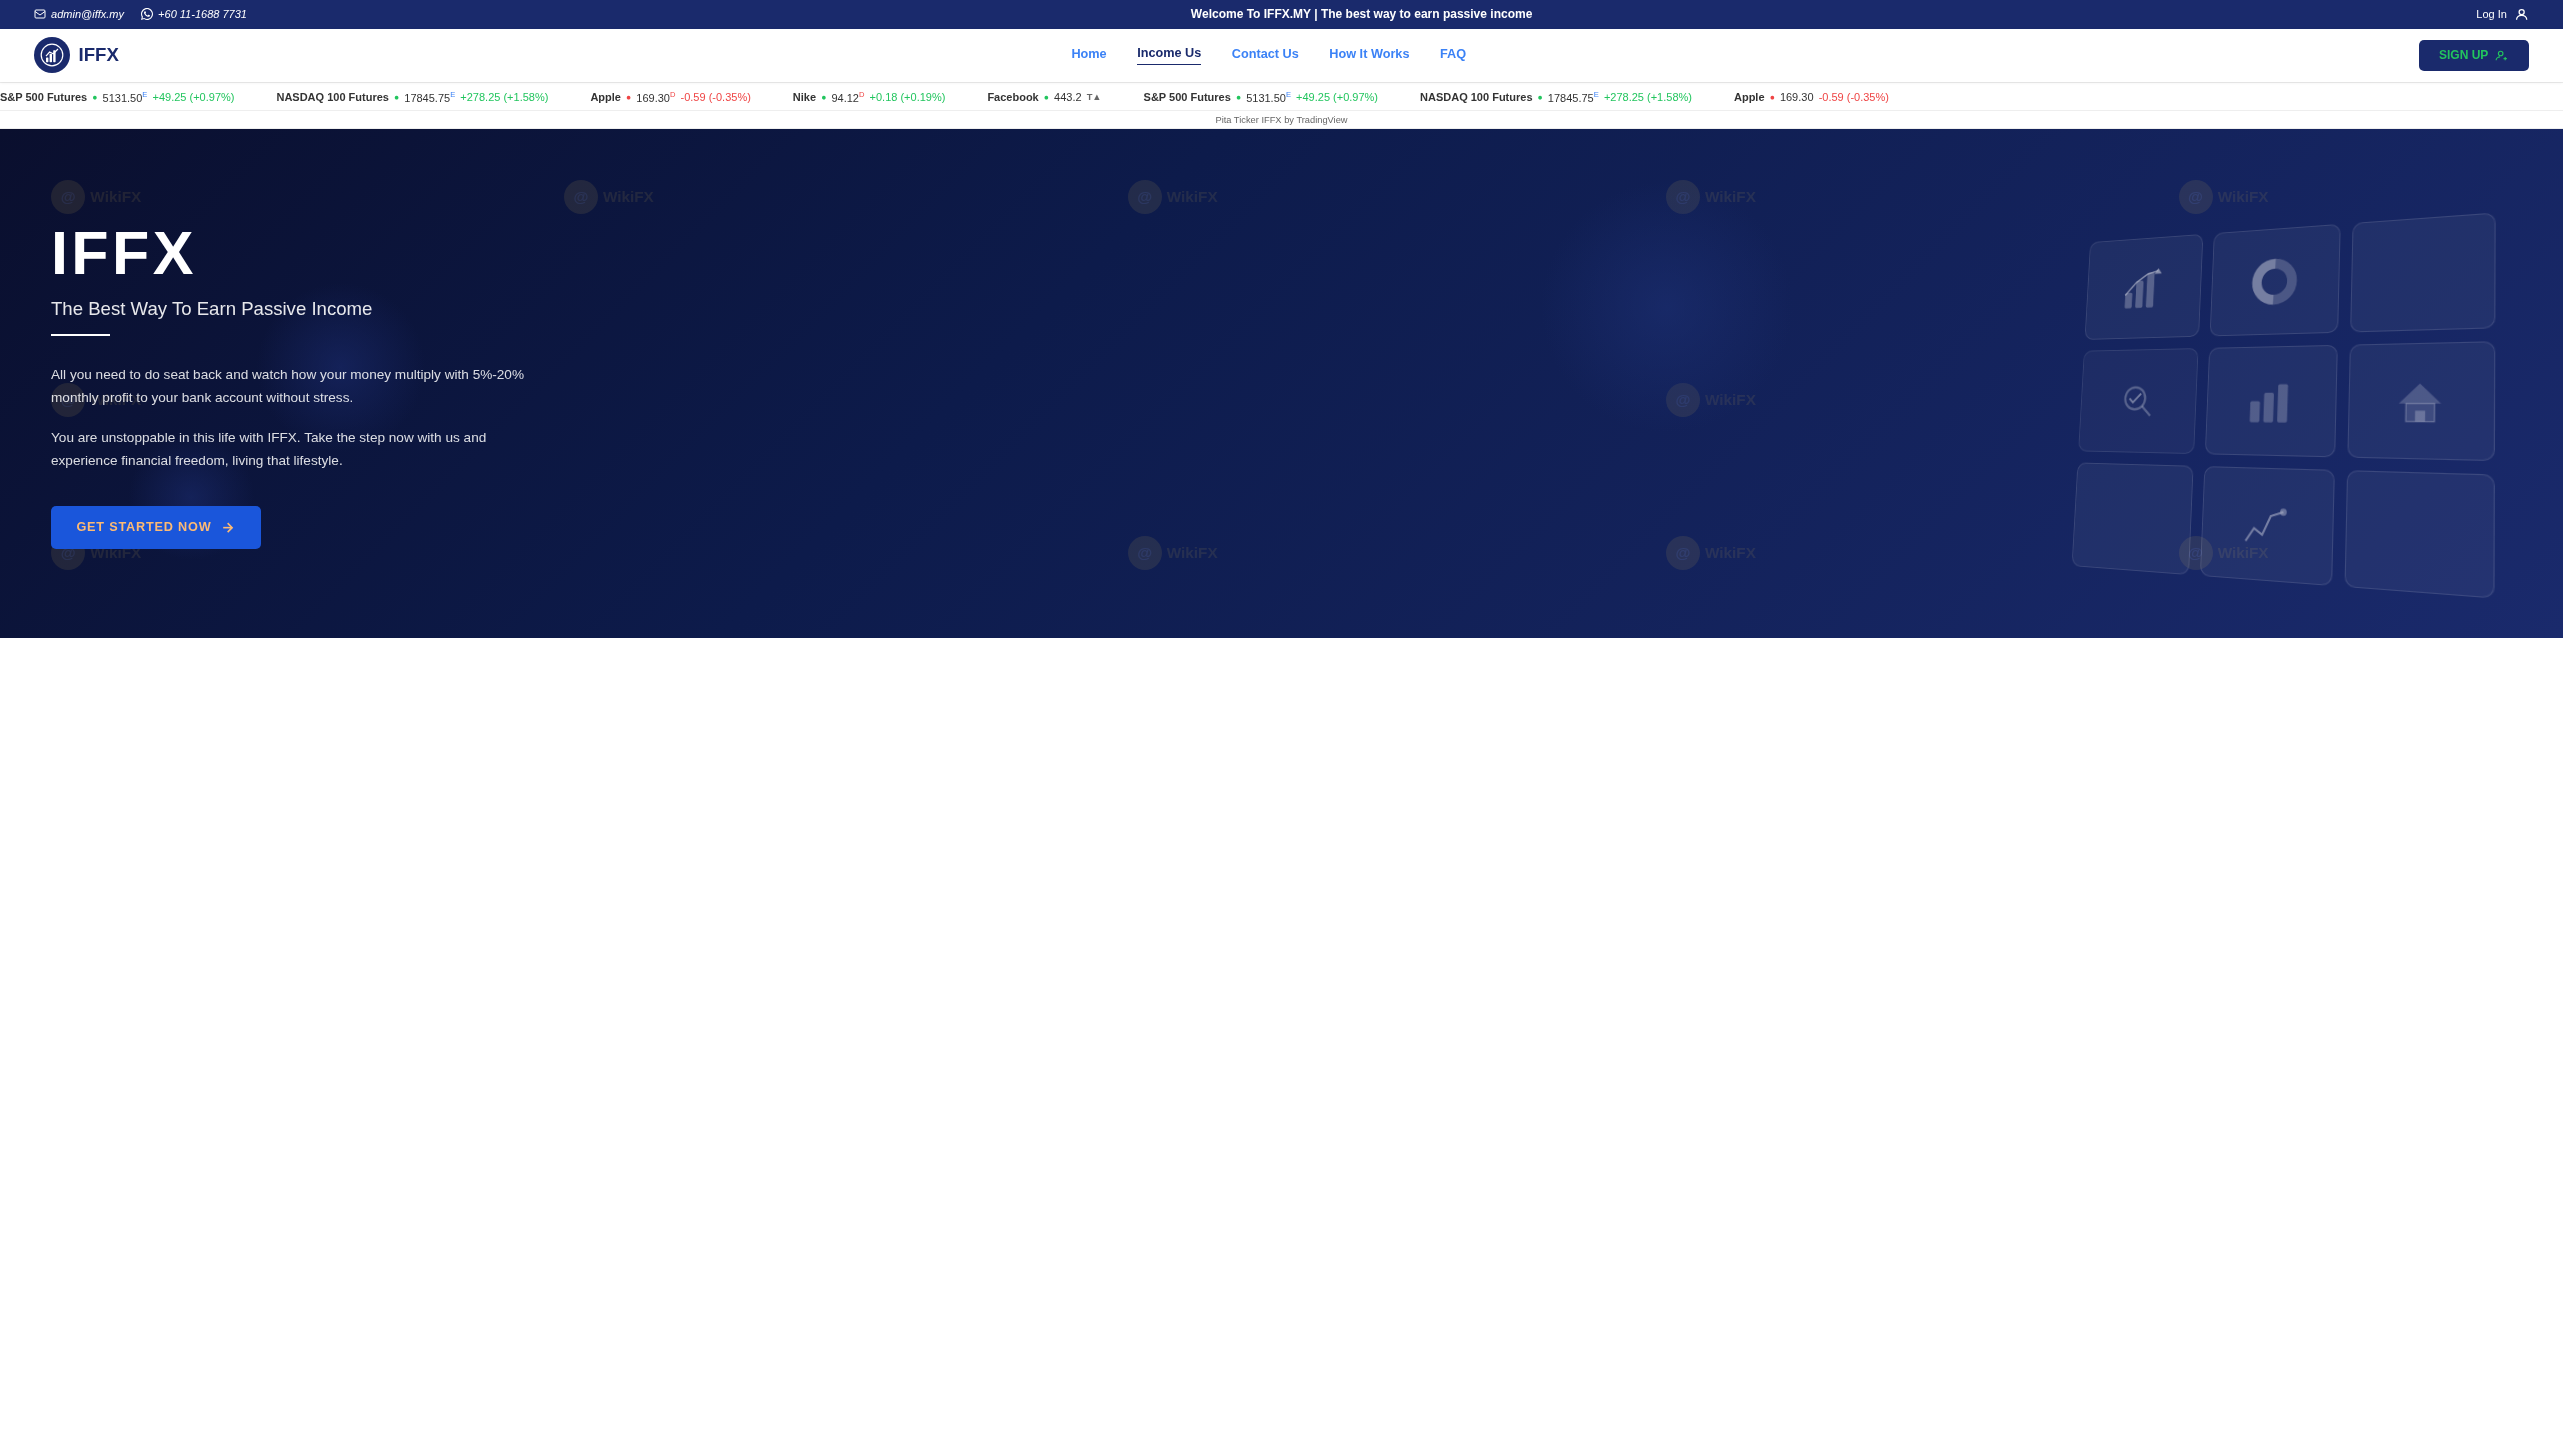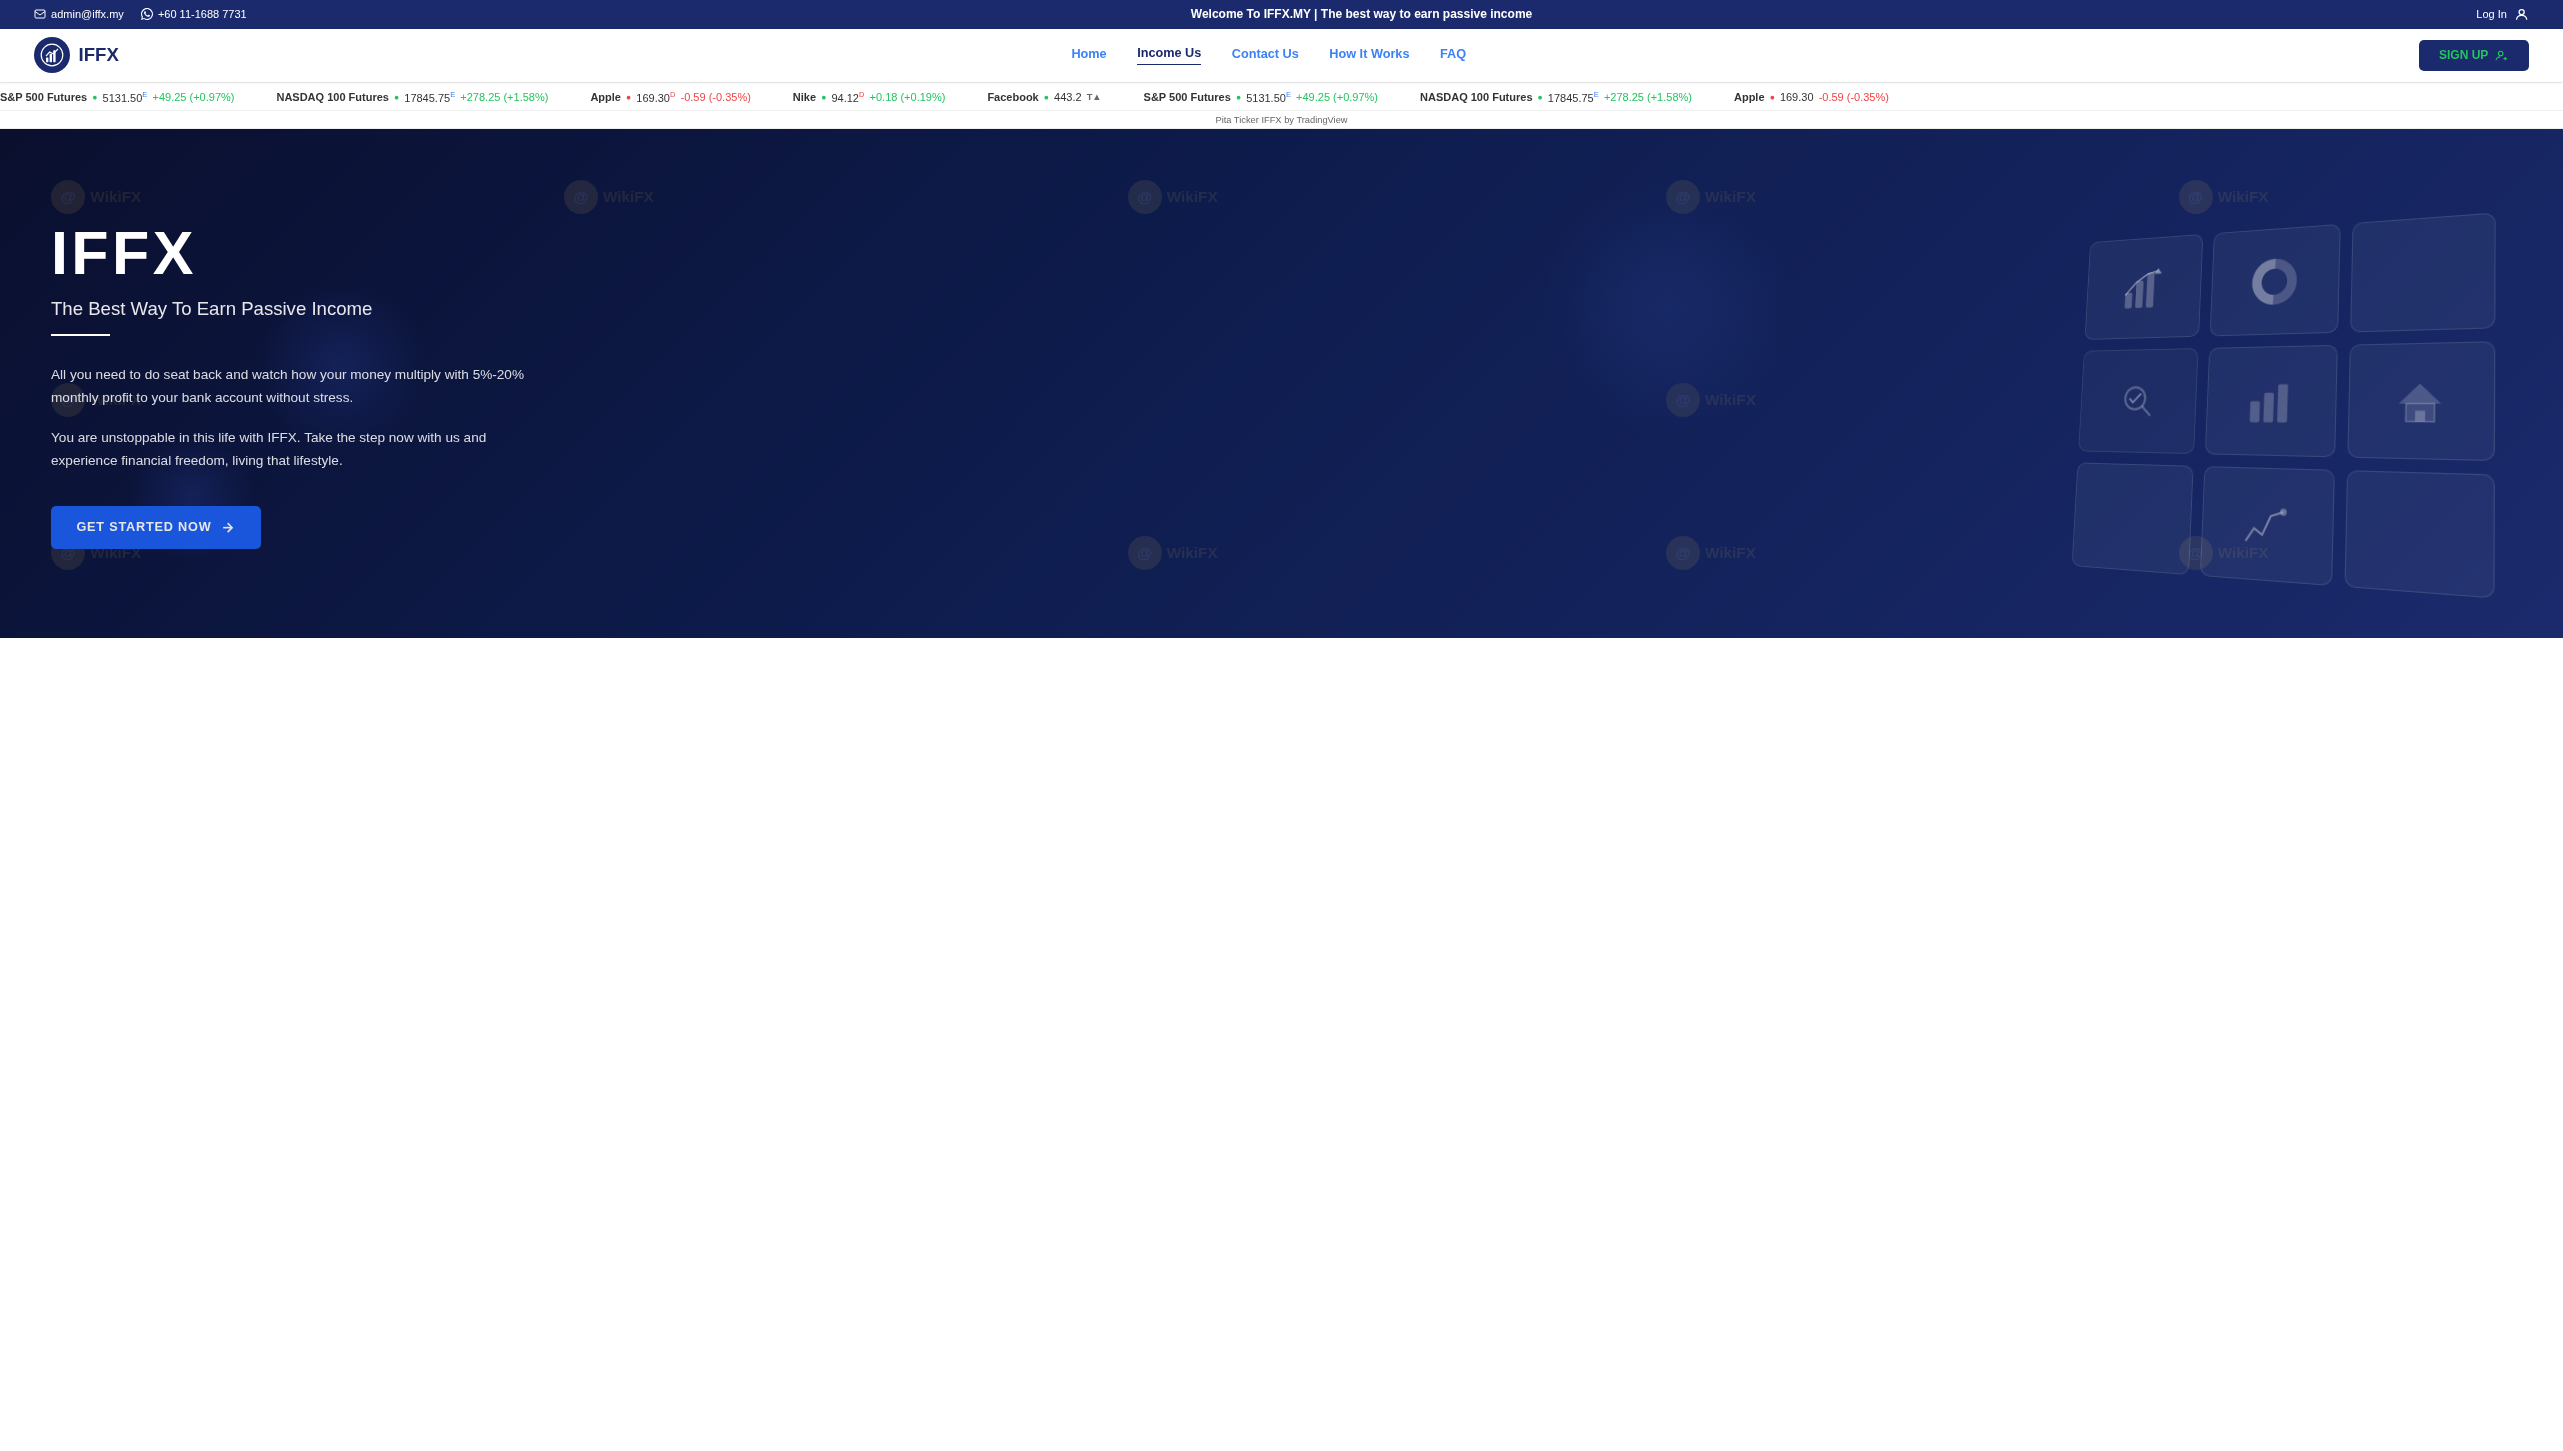--- a/index.html
+++ b/index.html
@@ -9,21 +9,21 @@
     .top-bar {
       background-color: #1a2a6c;
       color: white;
       display: flex;
       align-items: center;
       justify-content: space-between;
       padding: 6.8px 34px;
       font-size: 11px;
     }
     .top-bar-left { display: flex; align-items: center; gap: 17px; }
-    .top-bar-left span { display: flex; align-items: center; gap: 5.1px; }
+    .top-bar-left span { display: flex; align-items: center; gap: 5.1px; font-style: italic; }
     .top-bar-center { flex: 1; text-align: center; font-weight: 600; font-size: 12px; }
     .top-bar-right { display: flex; align-items: center; gap: 6.8px; cursor: pointer; }
 
     
     .navbar {
       background: white;
       display: flex;
       align-items: center;
       justify-content: space-between;
       padding: 8.5px 34px;
@@ -162,21 +162,21 @@
     }
     .hero-desc {
       font-size: 13.6px;
       line-height: 1.7;
       color: rgba(255,255,255,0.85);
       margin-bottom: 17px;
       max-width: 492px;
     }
     .hero-cta {
       background: #1a56db;
-      color: #e5e5e5;
+      color: #fdba74;
       border: none;
       padding: 13.6px 25.4px;
       border-radius: 5.1px;
       font-size: 12.7px;
       font-weight: 600;
       cursor: pointer;
       margin-top: 17px;
       display: inline-flex;
       align-items: center;
       gap: 8.5px;

